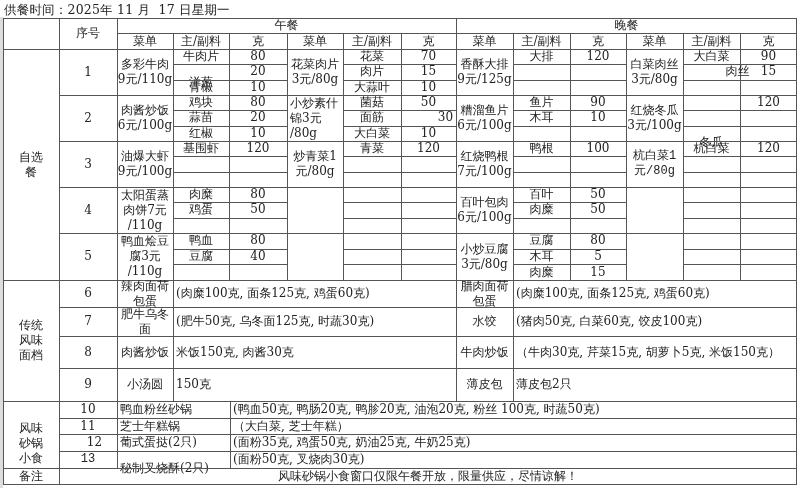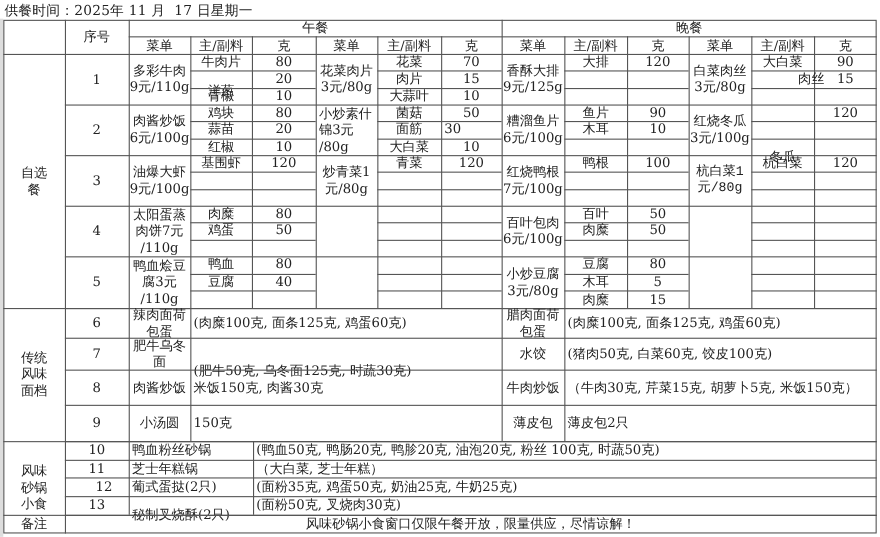--- a/index.html
+++ b/index.html
@@ -103,21 +103,21 @@
     <div class="hl" style="left: 173px; width: 114px; top: 110.333px;"></div>
     <div class="c" style="left: 173px; top: 125.667px; width: 56px; height: 15.3333px; white-space: pre-line;">红椒</div>
     <div class="c" style="left: 229px; top: 125.667px; width: 58px; height: 15.3333px; white-space: pre-line;">10</div>
     <div class="hl" style="left: 173px; width: 114px; top: 125.667px;"></div>
     <div class="c l" style="left: 287px; top: 95px; width: 56px; height: 46px; white-space: pre-line;">小炒素什
 锦3元
 /80g</div>
     <div class="c" style="left: 343px; top: 95px; width: 58px; height: 15.3333px; white-space: pre-line;">菌菇</div>
     <div class="c" style="left: 401px; top: 95px; width: 55px; height: 15.3333px; white-space: pre-line;">50</div>
     <div class="c" style="left: 343px; top: 110.333px; width: 58px; height: 15.3333px; white-space: pre-line;">面筋</div>
-    <div class="c" style="left: 384px; top: 110.333px; width: 55px; height: 15.3333px; white-space: pre-line;">30</div>
+    <div class="c" style="left: 418px; top: 110.333px; width: 55px; height: 15.3333px; white-space: pre-line;">30</div>
     <div class="hl" style="left: 343px; width: 113px; top: 110.333px;"></div>
     <div class="c" style="left: 343px; top: 125.667px; width: 58px; height: 15.3333px; white-space: pre-line;">大白菜</div>
     <div class="c" style="left: 401px; top: 125.667px; width: 55px; height: 15.3333px; white-space: pre-line;">10</div>
     <div class="hl" style="left: 343px; width: 113px; top: 125.667px;"></div>
     <div class="c" style="left: 456px; top: 95px; width: 57px; height: 46px; white-space: pre-line;">糟溜鱼片
 6元/100g</div>
     <div class="c" style="left: 513px; top: 95px; width: 57px; height: 15.3333px; white-space: pre-line;">鱼片</div>
     <div class="c" style="left: 570px; top: 95px; width: 56px; height: 15.3333px; white-space: pre-line;">90</div>
     <div class="c" style="left: 513px; top: 110.333px; width: 57px; height: 15.3333px; white-space: pre-line;">木耳</div>
     <div class="c" style="left: 570px; top: 110.333px; width: 56px; height: 15.3333px; white-space: pre-line;">10</div>
@@ -268,21 +268,21 @@
     <div class="c" style="left: 117px; top: 280px; width: 56px; height: 27px; white-space: pre-line;">辣肉面荷
 包蛋</div>
     <div class="c l" style="left: 173px; top: 280px; width: 283px; height: 27px; white-space: pre-line;">(肉糜100克, 面条125克, 鸡蛋60克)</div>
     <div class="c" style="left: 456px; top: 280px; width: 57px; height: 27px; white-space: pre-line;">腊肉面荷
 包蛋</div>
     <div class="c l" style="left: 513px; top: 280px; width: 284px; height: 27px; white-space: pre-line;">(肉糜100克, 面条125克, 鸡蛋60克)</div>
     <div class="hl" style="left: 59px; width: 738px; top: 307px;"></div>
     <div class="c" style="left: 59px; top: 307px; width: 58px; height: 29px; white-space: pre-line;">7</div>
     <div class="c" style="left: 117px; top: 307px; width: 56px; height: 29px; white-space: pre-line;">肥牛乌冬
 面</div>
-    <div class="c l" style="left: 173px; top: 307px; width: 283px; height: 29px; white-space: pre-line; margin-top: 16px;">(肥牛50克, 乌冬面125克, 时蔬30克)</div>
+    <div class="c l" style="left: 173px; top: 307px; width: 283px; height: 29px; white-space: pre-line;">(肥牛50克, 乌冬面125克, 时蔬30克)</div>
     <div class="c" style="left: 456px; top: 307px; width: 57px; height: 29px; white-space: pre-line;">水饺</div>
     <div class="c l" style="left: 513px; top: 307px; width: 284px; height: 29px; white-space: pre-line;">(猪肉50克, 白菜60克, 饺皮100克)</div>
     <div class="hl" style="left: 59px; width: 738px; top: 336px;"></div>
     <div class="c" style="left: 59px; top: 336px; width: 58px; height: 32px; white-space: pre-line;">8</div>
     <div class="c" style="left: 117px; top: 336px; width: 56px; height: 32px; white-space: pre-line;">肉酱炒饭</div>
     <div class="c l" style="left: 173px; top: 336px; width: 283px; height: 32px; white-space: pre-line;">米饭150克, 肉酱30克</div>
     <div class="c" style="left: 456px; top: 336px; width: 57px; height: 32px; white-space: pre-line;">牛肉炒饭</div>
     <div class="c l" style="left: 513px; top: 336px; width: 284px; height: 32px; white-space: pre-line;">（牛肉30克, 芹菜15克, 胡萝卜5克, 米饭150克）</div>
     <div class="hl" style="left: 59px; width: 738px; top: 368px;"></div>
     <div class="c" style="left: 59px; top: 368px; width: 58px; height: 33px; white-space: pre-line;">9</div>
@@ -302,21 +302,21 @@
     <div class="c l" style="left: 230px; top: 401px; width: 567px; height: 17px; white-space: pre-line;">(鸭血50克, 鸭肠20克, 鸭胗20克, 油泡20克, 粉丝 100克, 时蔬50克)</div>
     <div class="hl" style="left: 59px; width: 738px; top: 418px;"></div>
     <div class="c" style="left: 59px; top: 418px; width: 58px; height: 16px; white-space: pre-line;">11</div>
     <div class="c l" style="left: 117px; top: 418px; width: 113px; height: 16px; white-space: pre-line;">芝士年糕锅</div>
     <div class="c l" style="left: 230px; top: 418px; width: 567px; height: 16px; white-space: pre-line;">（大白菜, 芝士年糕）</div>
     <div class="hl" style="left: 59px; width: 738px; top: 434px;"></div>
     <div class="c" style="left: 59px; top: 434px; width: 58px; height: 17px; white-space: pre-line; padding-left: 13px;">12</div>
     <div class="c l" style="left: 117px; top: 434px; width: 113px; height: 17px; white-space: pre-line;">葡式蛋挞(2只)</div>
     <div class="c l" style="left: 230px; top: 434px; width: 567px; height: 17px; white-space: pre-line;">(面粉35克, 鸡蛋50克, 奶油25克, 牛奶25克)</div>
     <div class="hl" style="left: 59px; width: 738px; top: 451px;"></div>
-    <div class="c" style="left: 59px; top: 451px; width: 58px; height: 17px; white-space: pre-line;">13</div>
+    <div class="c" style="left: 59px; top: 451px; width: 58px; height: 17px; white-space: pre-line; font-family: Liberation Mono, monospace;">13</div>
     <div class="c l" style="left: 117px; top: 460px; width: 113px; height: 17px; white-space: pre-line;">秘制叉烧酥(2只)</div>
     <div class="c l" style="left: 230px; top: 451px; width: 567px; height: 17px; white-space: pre-line;">(面粉50克, 叉烧肉30克)</div>
     <div class="hl" style="left: 59px; width: 738px; top: 468px;"></div>
     <div class="vl" style="left: 117px; top: 401px; height: 67px;"></div>
     <div class="vl" style="left: 230px; top: 401px; height: 67px;"></div>
     <div class="hl" style="left: 3px; width: 794px; top: 468px;"></div>
     <div class="c" style="left: 3px; top: 468px; width: 56px; height: 17px; white-space: pre-line;">备注</div>
     <div class="c" style="left: 59px; top: 468px; width: 738px; height: 17px; white-space: pre-line;">风味砂锅小食窗口仅限午餐开放，限量供应，尽情谅解！</div>
   </div>
 

